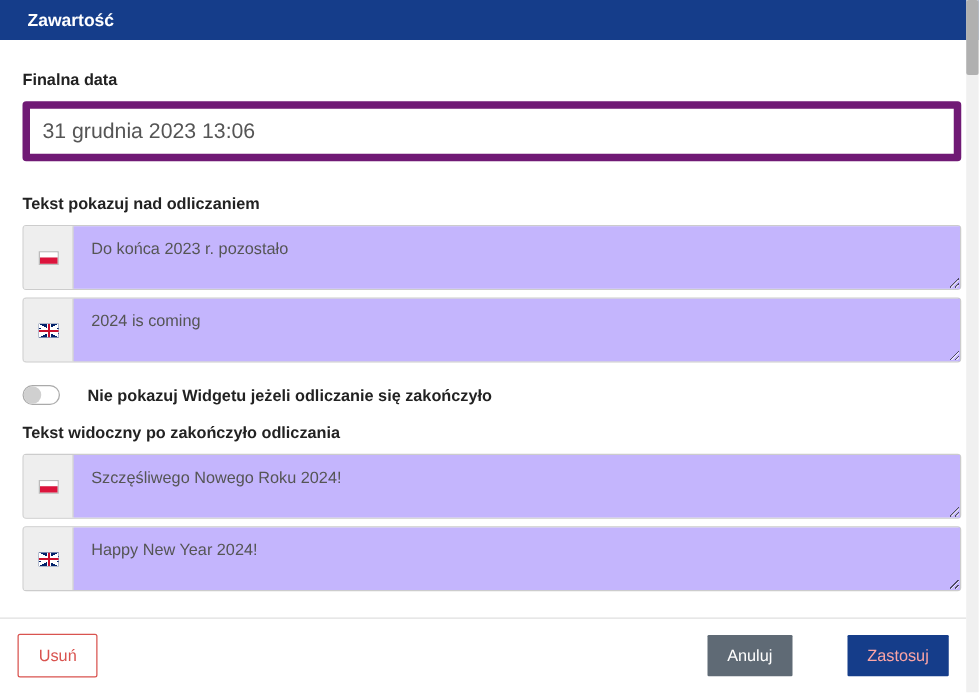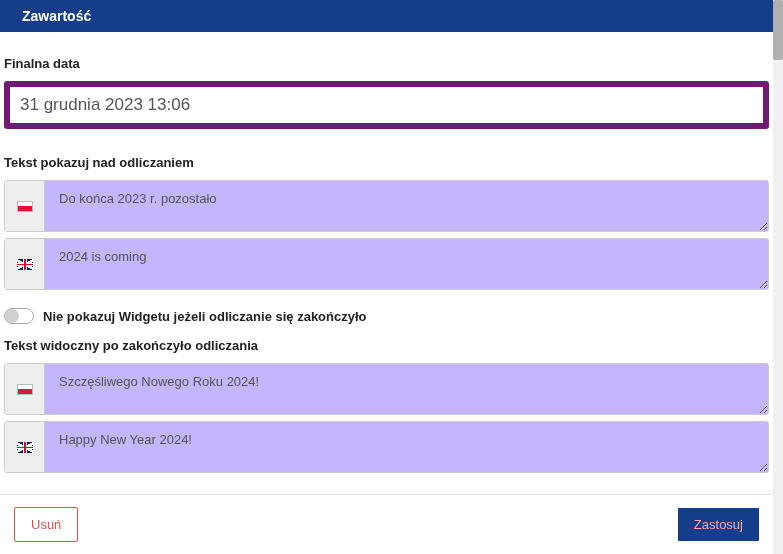--- a/index.html
+++ b/index.html
@@ -14,21 +14,21 @@
     position: relative;
   }
   .header {
     background: #153d8a;
     color: #fff;
     font-weight: bold;
     padding: 8px 22px;
     font-size: 14px;
   }
   .content {
-    padding: 16px 14px 0 4px;
+    padding: 16px 14px 0 18px;
     height: 460px;
     overflow-y: auto;
   }
   .field-label {
     font-weight: bold;
     font-size: 13px;
     color: #222;
     margin-bottom: 10px;
     margin-top: 8px;
     display: block;
@@ -105,21 +105,21 @@
   .flag-gb::after {
     background:
       linear-gradient(to bottom,
         transparent 42%, #c8102e 42%, #c8102e 58%, transparent 58%),
       linear-gradient(to right,
         transparent 45%, #c8102e 45%, #c8102e 55%, transparent 55%);
   }
   .toggle-row {
     display: flex;
     align-items: center;
-    gap: 9px;
+    gap: 22px;
     margin: 18px 0 14px 0;
   }
   .toggle {
     width: 30px;
     height: 16px;
     border-radius: 10px;
     background: #fff;
     border: 1px solid #aaa;
     position: relative;
     cursor: pointer;
@@ -249,18 +249,19 @@
       <div class="flag-gb"></div>
     </div>
     <textarea style="">Happy New Year 2024!</textarea>
   </div>
 
 </div>
 
 <div class="footer">
   <button class="btn btn-delete">Usuń</button>
   <div class="spacer"></div>
+  <button class="btn btn-cancel">Anuluj</button>
   <button class="btn btn-apply">Zastosuj</button>
 </div>
 
 <div class="scrollbar">
   <div class="scrollbar-thumb"></div>
 </div>
 
 </body></html>

